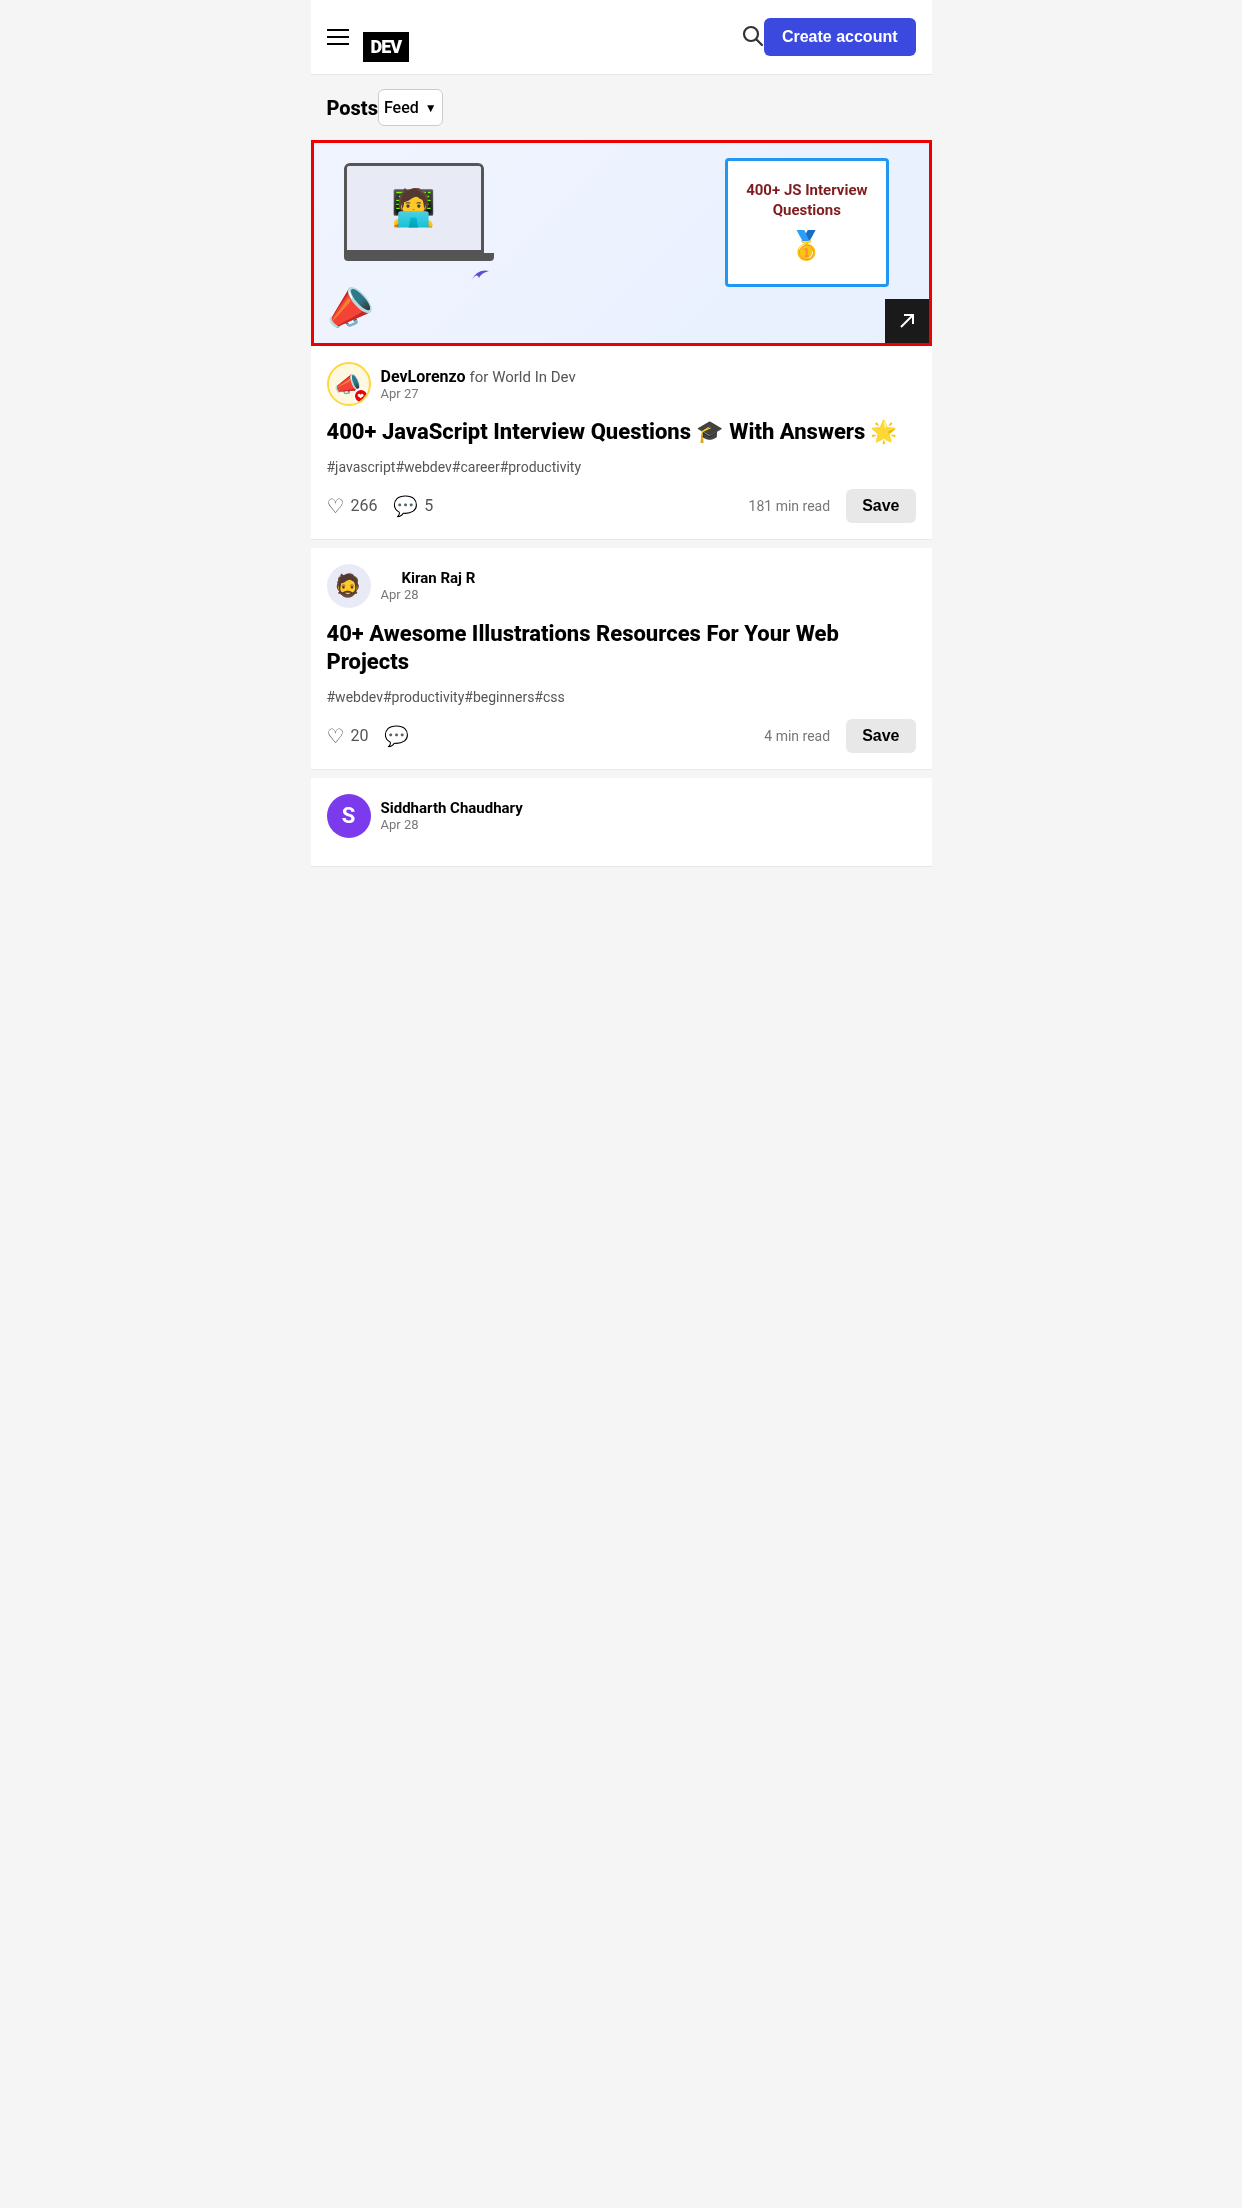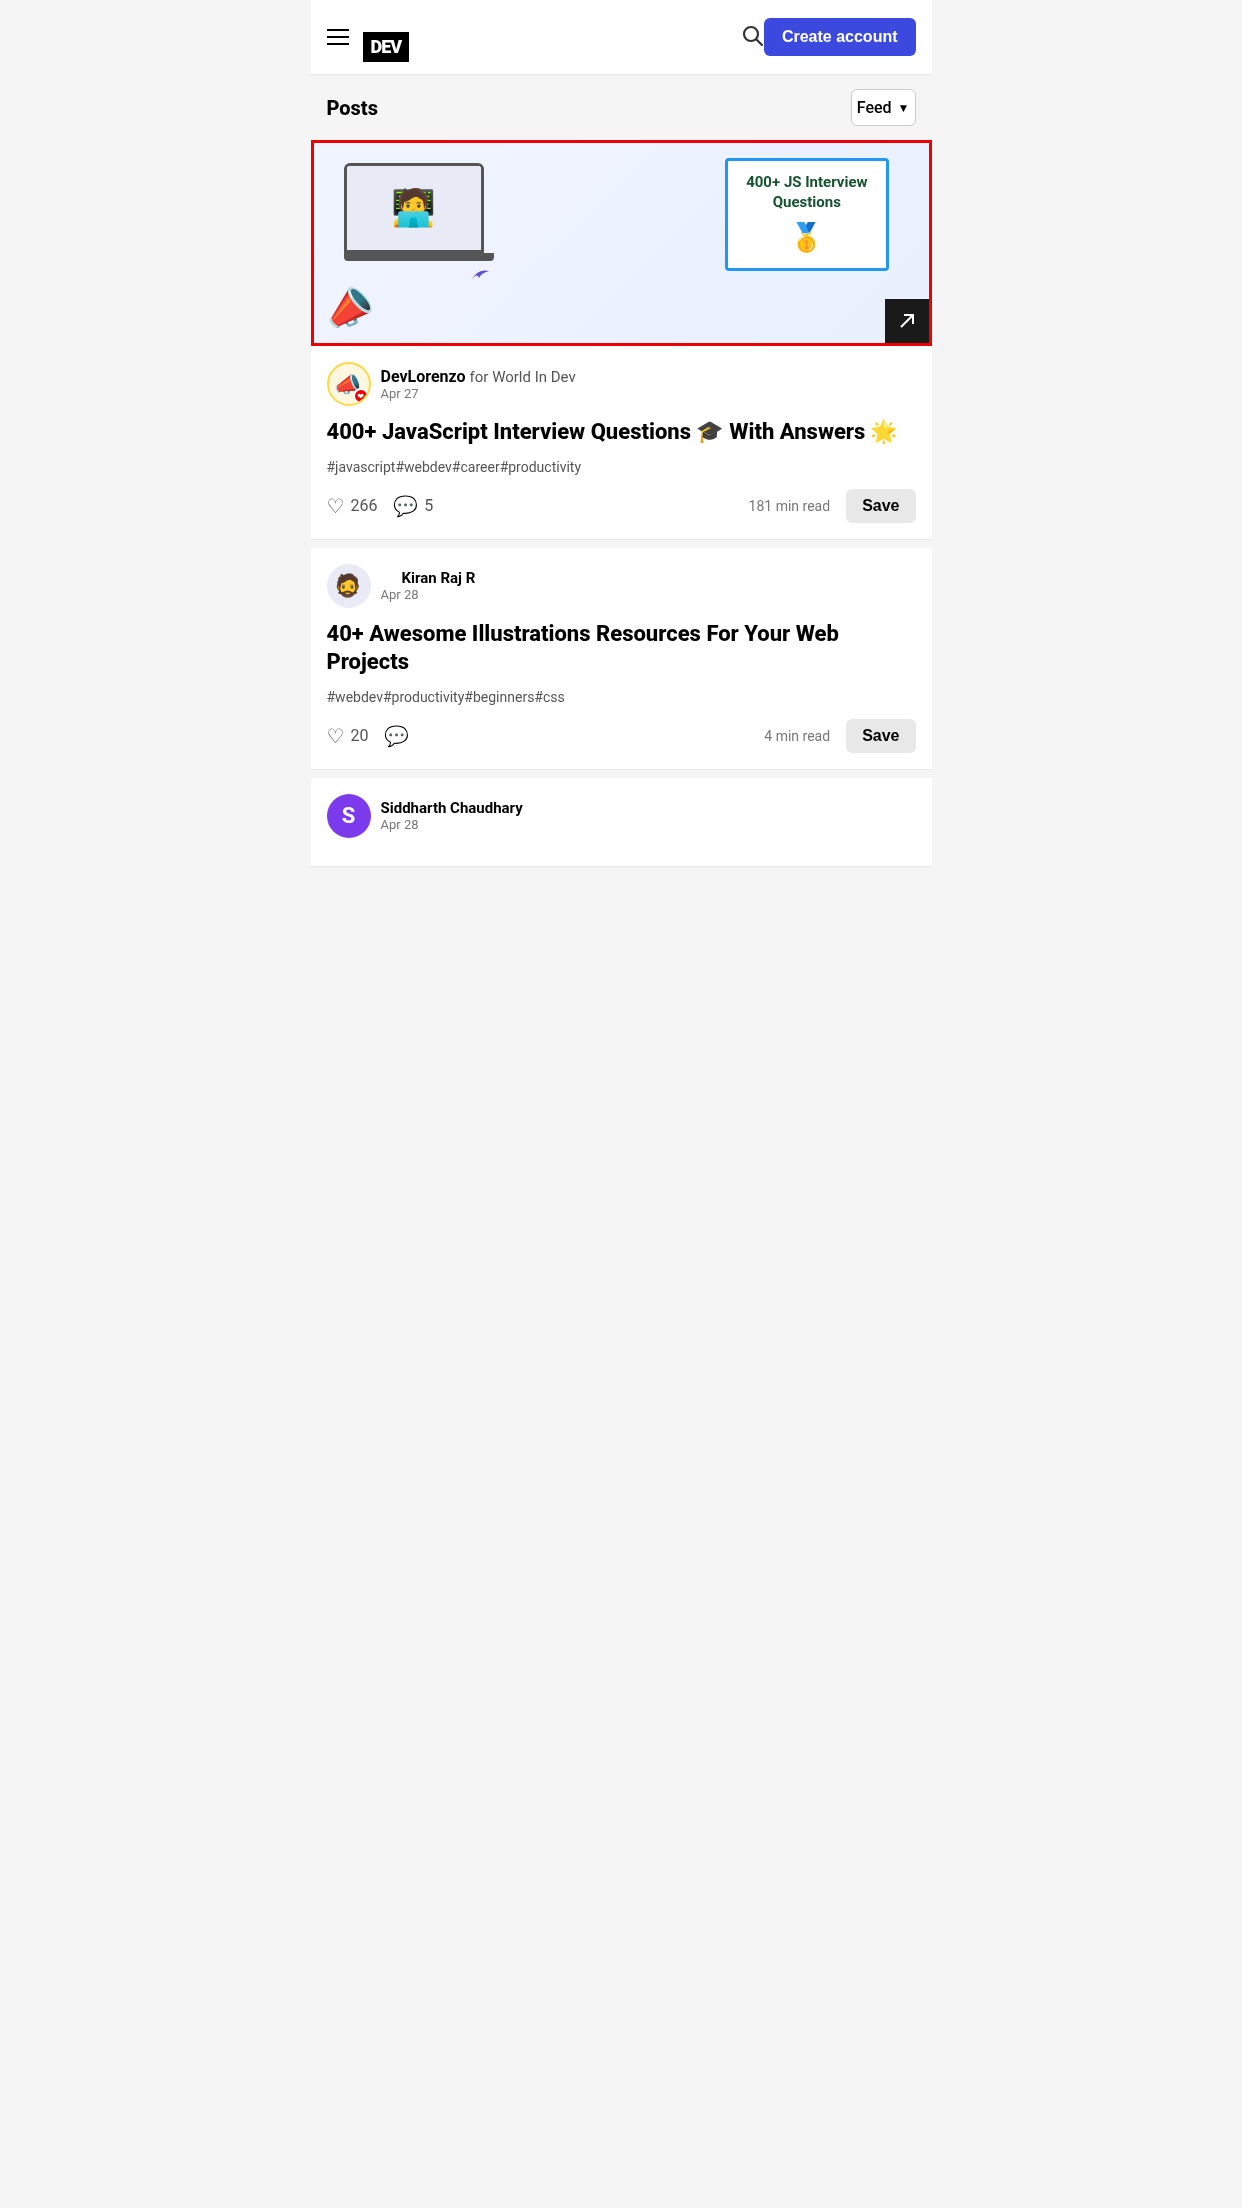--- a/index.html
+++ b/index.html
@@ -66,21 +66,21 @@
       font-size: 16px;
       font-weight: 600;
       cursor: pointer;
       white-space: nowrap;
     }
 
     
     .posts-bar {
       display: flex;
       align-items: center;
-      justify-content: space-between;
+      justify-content: flex-start;
       background: #f5f5f5;
       padding: 14px 16px;
     }
     .posts-title {
       font-size: 20px;
       font-weight: 800;
       color: #000;
     }
     .feed-dropdown {
       display: flex;
@@ -168,26 +168,26 @@
       color: #5b4fcf;
     }
     
     .cert-box {
       position: absolute;
       right: 40px;
       top: 15px;
       background: #fff;
       border: 3px solid #2196F3;
       border-radius: 4px;
-      padding: 12px 18px;
+      padding: 20px 18px;
       font-weight: 700;
       font-size: 15px;
       text-align: center;
       line-height: 1.3;
-      color: #14532d;
+      color: #7f1d1d;
     }
     .medal {
       text-align: center;
       margin-top: 8px;
       font-size: 28px;
     }
     
     .l-button {
       position: absolute;
       right: 0;

